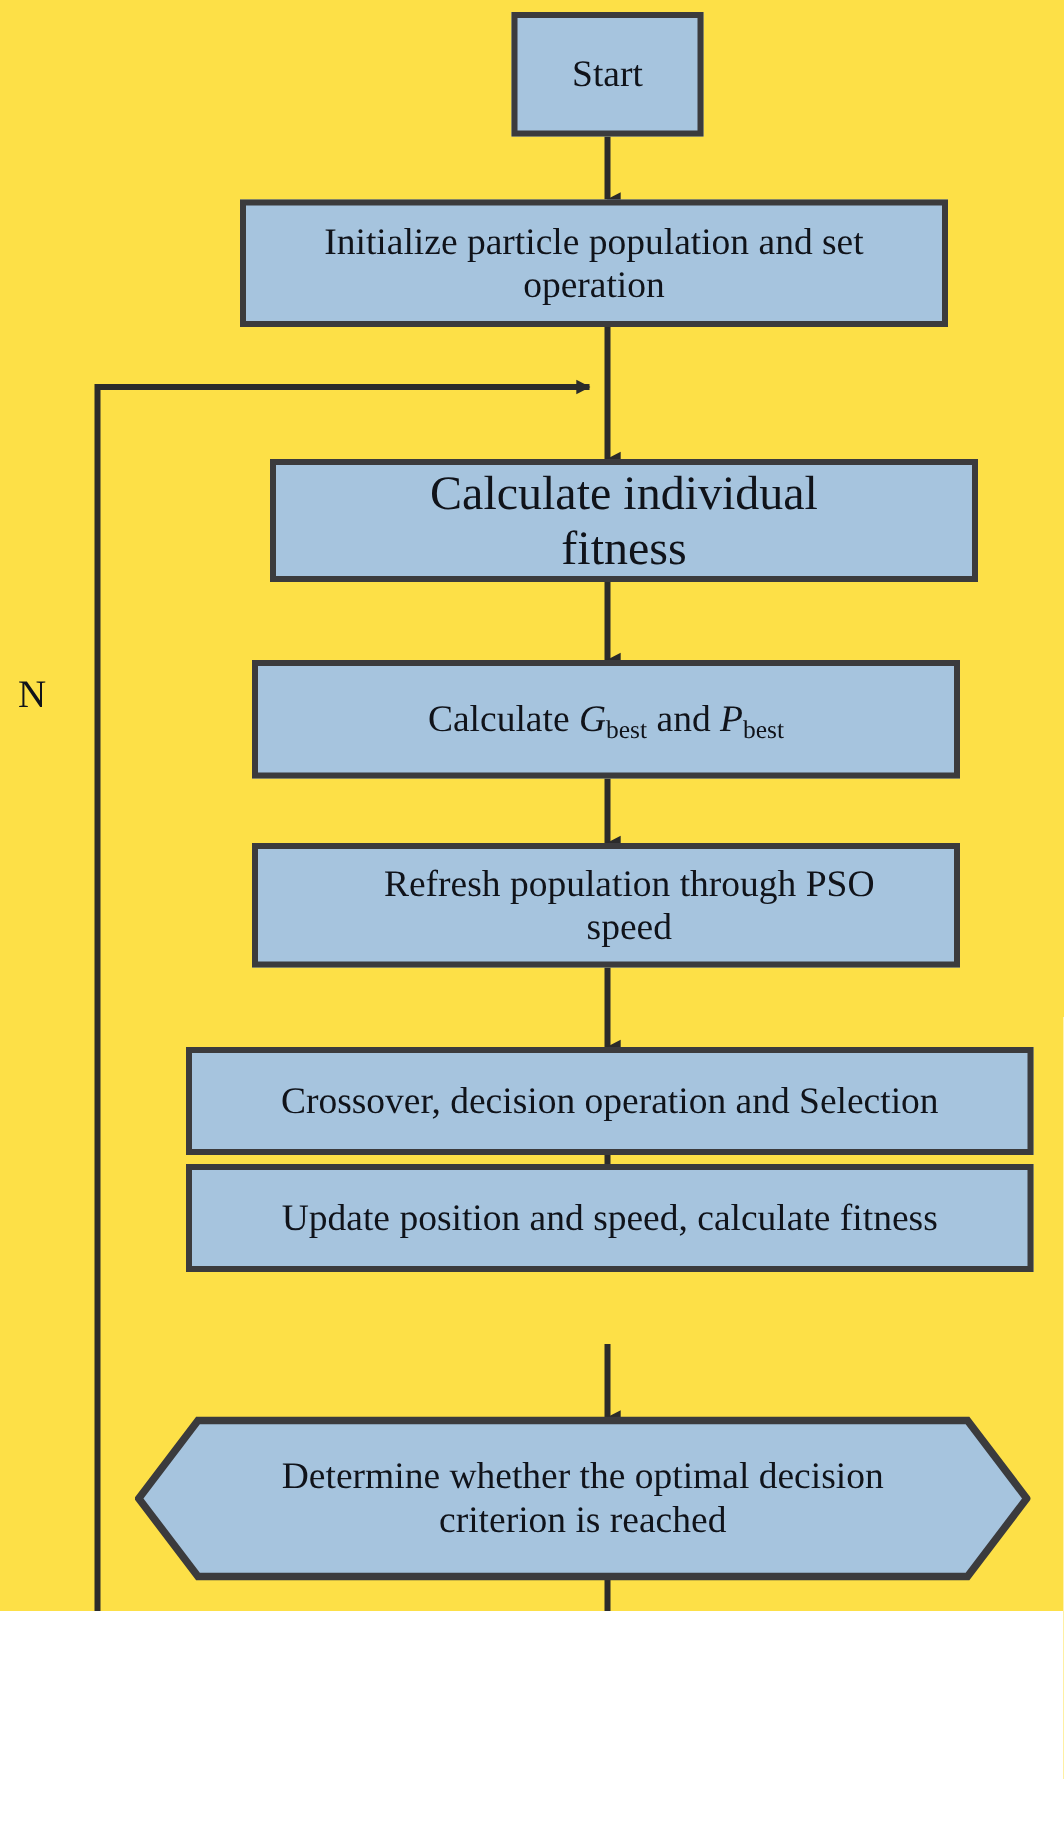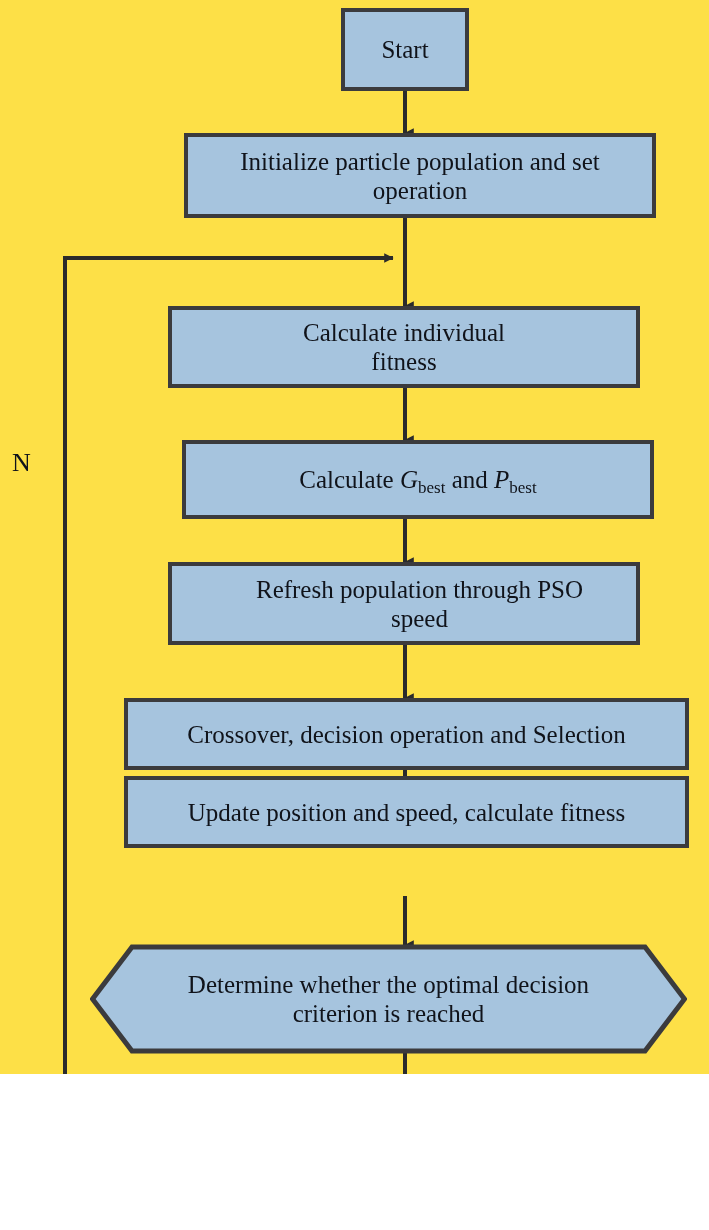--- a/index.html
+++ b/index.html
@@ -109,35 +109,35 @@
 
     <line x1="405" y1="1052" x2="405" y2="1142" stroke="#2b2b2b" stroke-width="4" marker-end="url(#arrow-down)"></line>
 
     <path d="M 405 1094 L 65 1094 L 65 258 L 393 258" fill="none" stroke="#2b2b2b" stroke-width="4" marker-end="url(#arrow-right)"></path>
   </svg>
 
   <div class="node rect" style="left:341px; top:8px; width:128px; height:83px; font-size:25px;">
     <span class="label">Start</span>
   </div>
 
-  <div class="node rect" style="left:184px; top:133px; width:472px; height:85px; font-size:25px;">
+  <div class="node rect" style="left:160px; top:133px; width:472px; height:85px; font-size:25px;">
     <span class="label">
       <span>Initialize particle population and set</span><br>
       <span>operation</span>
     </span>
   </div>
 
-  <div class="node rect" style="left:168px; top:306px; width:472px; height:82px; font-size:25px;">
+  <div class="node rect" style="left:180px; top:306px; width:472px; height:82px; font-size:32px;">
     <span class="label">
       <span>Calculate individual</span><br>
       <span>fitness</span>
     </span>
   </div>
 
-  <div class="node rect" style="left:168px; top:440px; width:472px; height:79px; font-size:25px;margin-left:14px;">
+  <div class="node rect" style="left:168px; top:440px; width:472px; height:79px; font-size:25px;">
     <span class="label"><span>Calculate </span><span class="ital">G</span><span class="sub">best</span><span> and </span><span class="ital">P</span><span class="sub">best</span></span>
   </div>
 
   <div class="node rect" style="left:168px; top:562px; width:472px; height:83px; font-size:25px;padding-left:31px;">
     <span class="label">
       <span>Refresh population through PSO</span><br>
       <span>speed</span>
     </span>
   </div>
 

